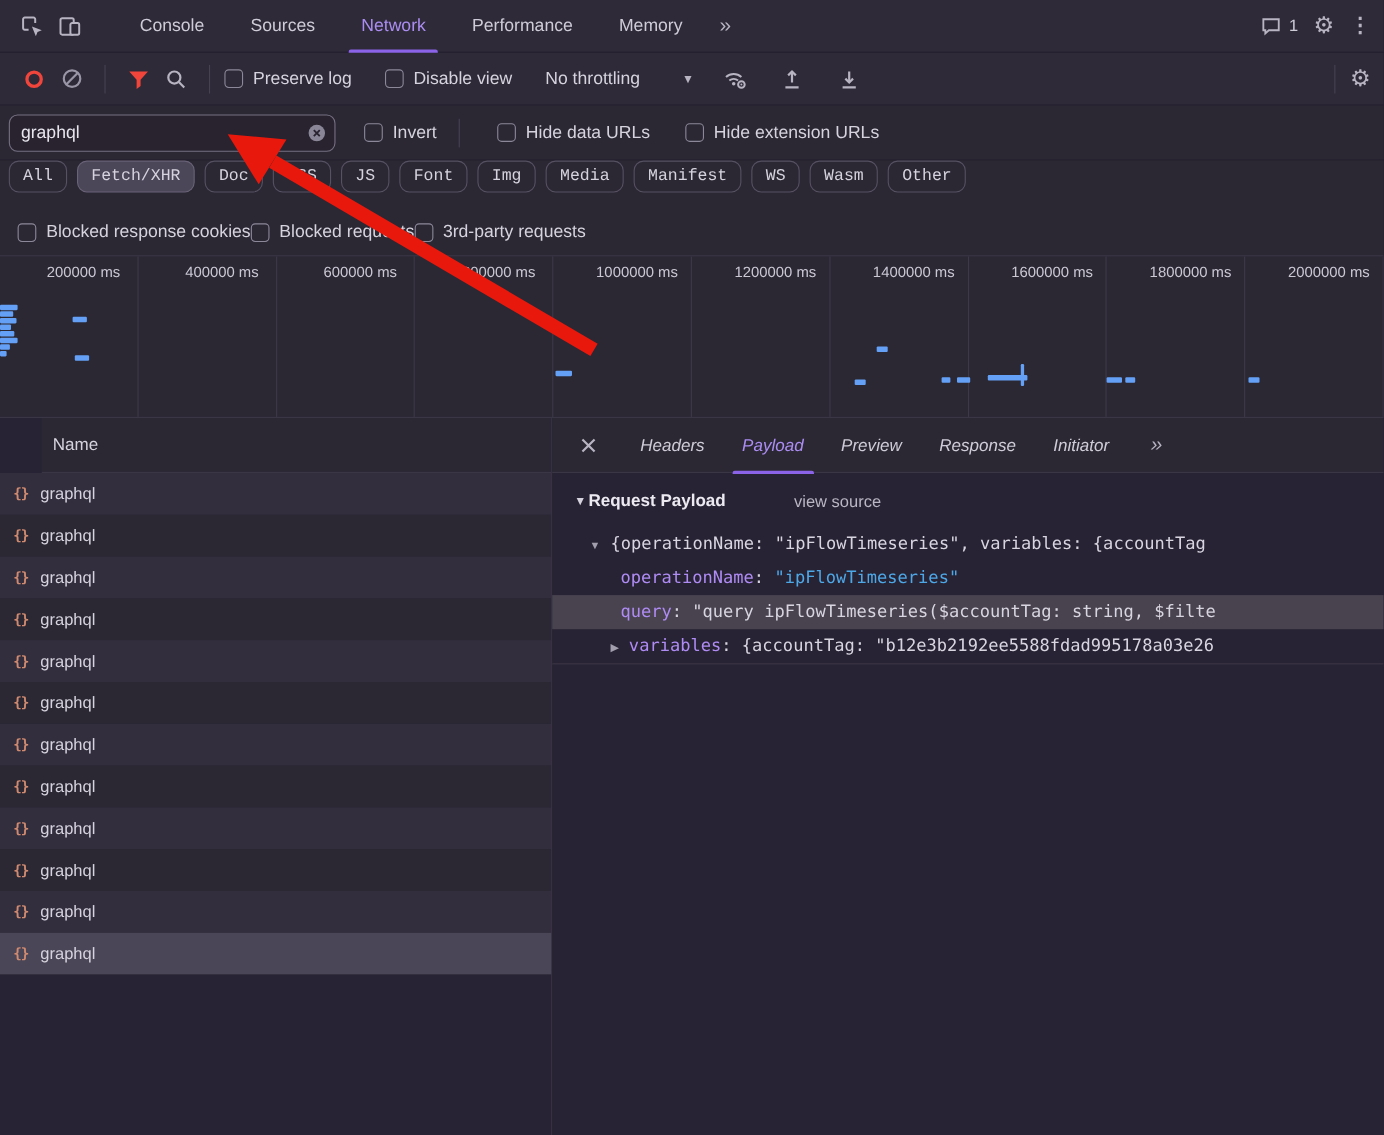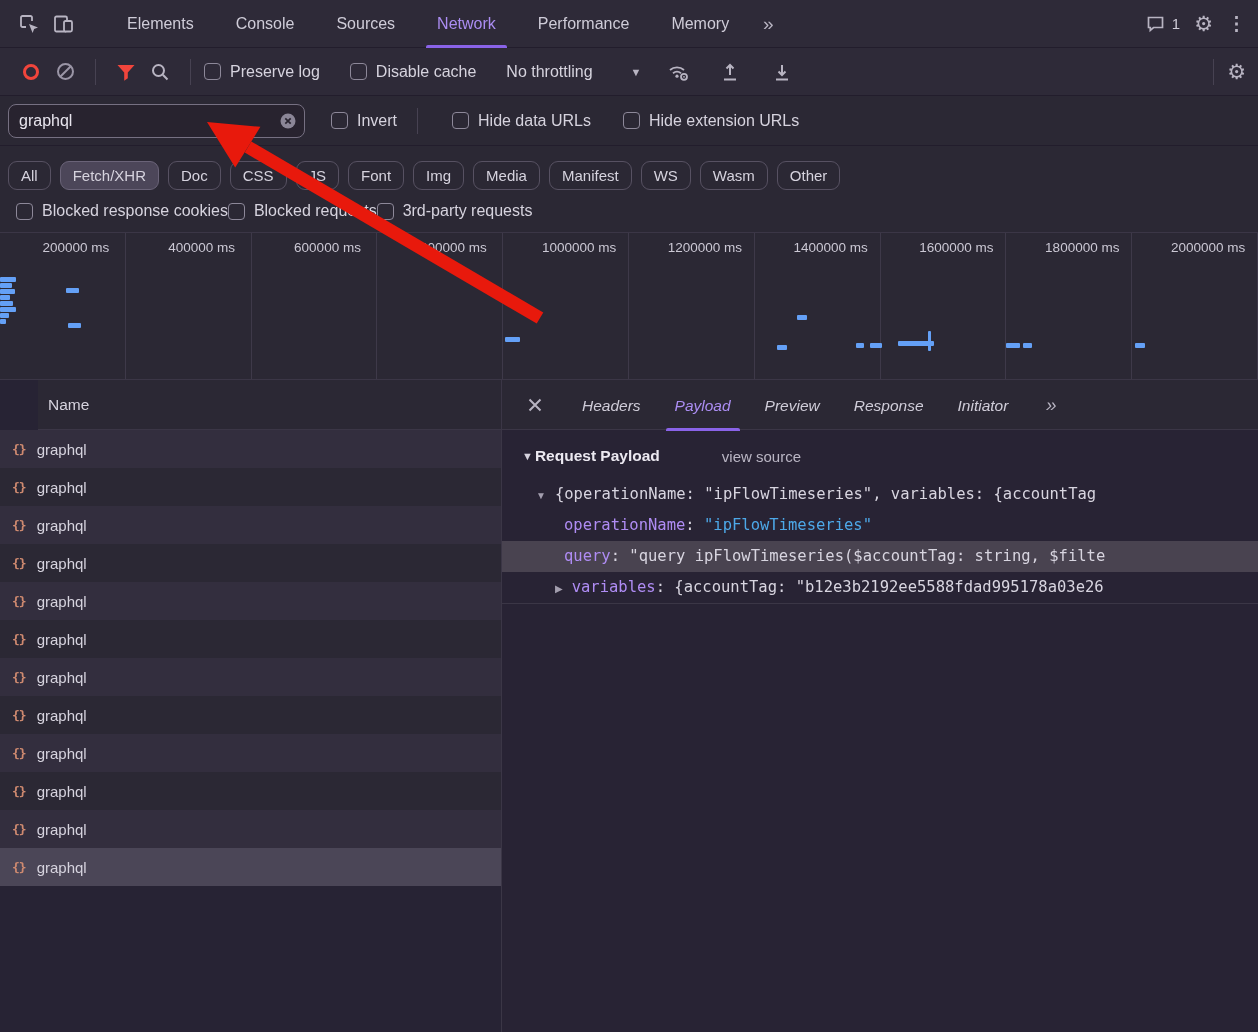--- a/index.html
+++ b/index.html
@@ -34,21 +34,21 @@
   
   .filter-row { height: 50px; display: flex; align-items: center; background: #2b2834; border-bottom: 1px solid #221d2c; padding-left: 8px; }
   .filter-box { position: relative; width: 297px; height: 34px; flex: none; }
   .filter-input { width: 100%; height: 100%; background: #28232f; border: 1px solid #767082; border-radius: 8px; color: #e8e5ee; font-size: 16px; font-family: "Liberation Sans", sans-serif; padding: 0 34px 0 10px; outline: none; }
   .clear-btn { position: absolute; right: 8px; top: 8px; width: 18px; height: 18px; }
   .filter-row .cb-group { margin-left: 26px; }
   .filter-row .vdiv { margin: 0 16px 0 20px; }
   .filter-row .cb-group.tight { margin-left: 18px; margin-right: 6px; }
 
   
-  .chips-row { height: 44px; display: flex; align-items: flex-end; gap: 9px; padding-left: 8px; background: #2b2834; }
+  .chips-row { height: 44px; display: flex; align-items: flex-start; gap: 9px; padding-left: 8px; background: #2b2834; font-family: Liberation Mono, monospace; }
   .chip { border: 1px solid #575162; border-radius: 9px; padding: 5px 12px; font-size: 15px; color: #d6d3de; white-space: nowrap; background: transparent; }
   .chip.selected { background: #4c4659; border-color: #6a6378; }
 
   
   .request-filter-row { height: 42px; display: flex; align-items: center; padding-left: 16px; background: #2b2834; }
 
   
   .timeline { position: relative; height: 148px; border-top: 1px solid #3b3646; border-bottom: 1px solid #3b3646; background: #2b2834; overflow: hidden; }
   .tl-cols { display: flex; height: 100%; }
   .tl-col { flex: 1; border-right: 1px solid #3e3949; text-align: center; padding-top: 7px; font-size: 13.5px; color: #cbc8d4; white-space: nowrap; overflow: hidden; padding-left: 27px; }
@@ -103,21 +103,20 @@
         <path d="M11 11l9 3.6-3.9 1.4-1.5 4z" fill="#b8b4c2" stroke="none"></path>
       </svg>
     </span>
     <span class="ic">
       <svg class="icon-svg" width="22" height="22" viewBox="0 0 22 22" fill="none" stroke="#b8b4c2" stroke-width="1.8">
         <rect x="3" y="3.5" width="12" height="15" rx="1.5"></rect>
         <rect x="12" y="8" width="8" height="10.5" rx="1.5" fill="#2e2a38"></rect>
       </svg>
     </span>
     <div class="tabs-wrap">
-        <div class="main-tab">Elements</div>
         <div class="main-tab">Console</div>
         <div class="main-tab">Sources</div>
         <div class="main-tab active">Network</div>
         <div class="main-tab">Performance</div>
         <div class="main-tab">Memory</div>
       </div>
     <span class="ic chev">»</span>
     <div class="tabbar-right">
       <span class="badge-group">
         <svg class="icon-svg" width="19" height="18" viewBox="0 0 19 18" fill="none" stroke="#b8b4c2" stroke-width="1.7">
@@ -152,21 +151,21 @@
           <line x1="12.8" y1="12.8" x2="17.5" y2="17.5"></line>
       </svg>
     </span>
     <div class="vdiv"></div>
     <label class="cb-group">
       <span class="cb"></span>
       <span>Preserve log</span>
     </label>
     <label class="cb-group">
       <span class="cb"></span>
-      <span>Disable cache</span>
+      <span>Disable view</span>
     </label>
     <div class="dropdown">
       <span>No throttling</span>
       <span class="caret">▼</span>
     </div>
     <div class="tool-icons">
       <span class="ic">
         <svg class="icon-svg" width="22" height="21" viewBox="0 0 22 21" fill="none" stroke="#b8b4c2" stroke-width="1.8">
           <path d="M3 9a10.5 10.5 0 0 1 14 0"></path>
             <path d="M6 12.2a6.3 6.3 0 0 1 8 0"></path>

